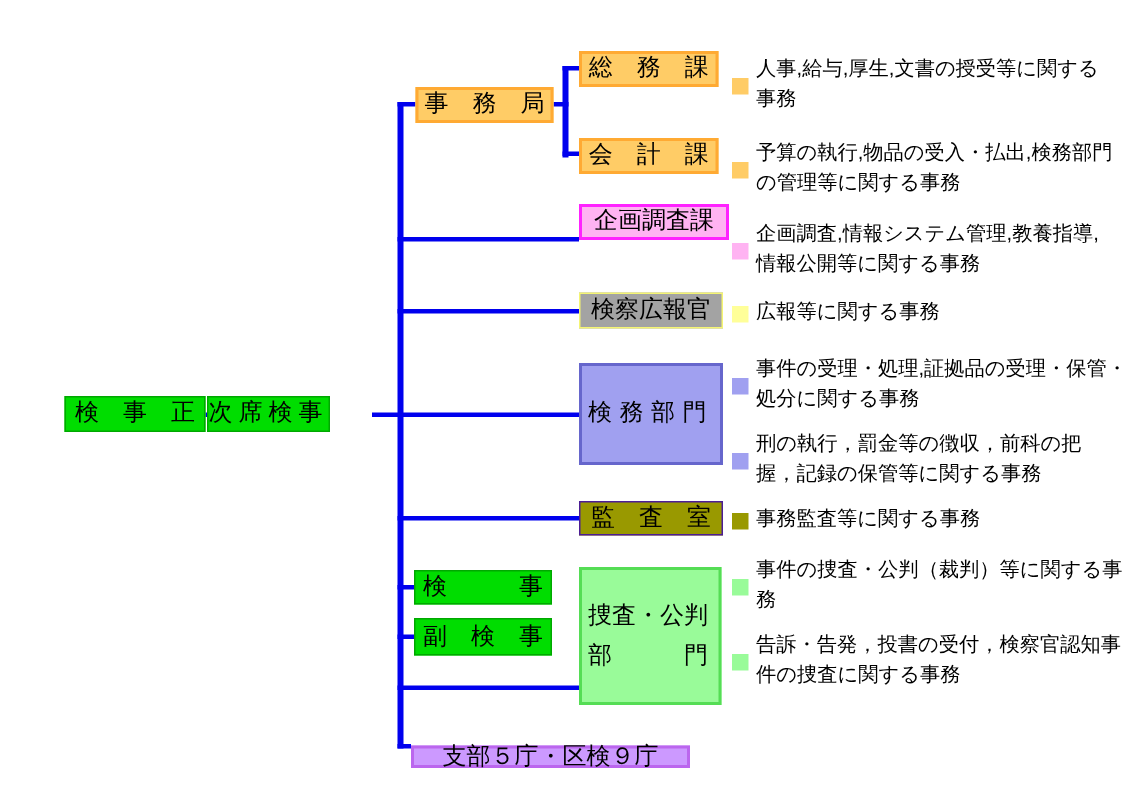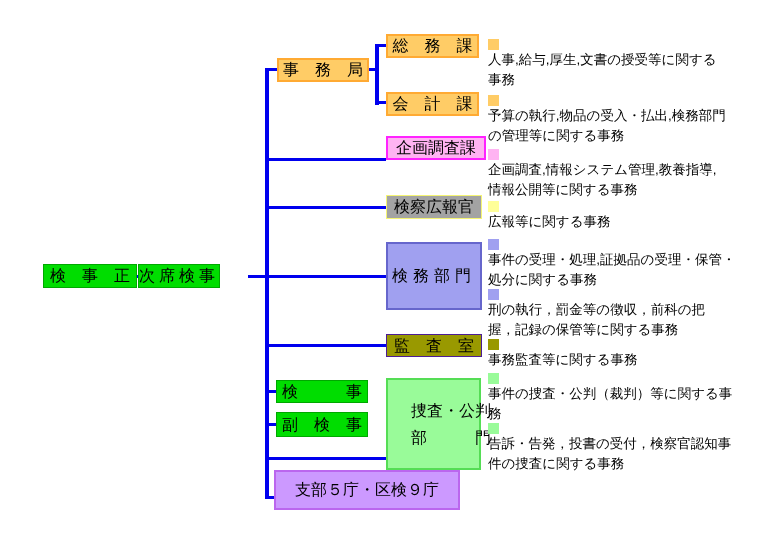--- a/index.html
+++ b/index.html
@@ -17,23 +17,23 @@
   .green      {background:#00DD00;border:1px solid #00A800;}
   .orange     {background:#FFCC66;border:2px solid #FFAA33;}
   .pink       {background:#FFB3F2;border:2px solid #FF22FF;}
   .yellow     {background:#a3a3a3;border:1px solid #F5F573;text-align:center;}
   .periwinkle {background:#A0A0F0;border:2px solid #6666CC;}
   .olive      {background:#999900;border:1px solid #4c1d95;}
   .lightgreen {background:#99FB99;border:2px solid #55DD55;}
   .purple     {background:#CC99FF;border:2px solid #BB66EE;}
   .ls4{letter-spacing:4px;}
   .ls5{letter-spacing:5px;}
-  .two-line{flex-direction:column;align-items:flex-start;justify-content:center;padding-left:23px;line-height:27px;}
+  .two-line{flex-direction:column;align-items:flex-start;justify-content:center;padding-left:4px;line-height:27px;}
   
-  .desc{position:absolute;display:flex;align-items:flex-start;flex-direction:column;}
+  .desc{position:absolute;display:flex;align-items:center;}
   .bullet{flex:0 0 auto;width:11px;height:11px;margin-top:3px;margin-right:5px;}
   .b-orange{background:#FFCC66;}
   .b-pink{background:#FFB3F2;}
   .b-yellow{background:#FFFF99;}
   .b-periwinkle{background:#A0A0F0;}
   .b-olive{background:#999900;}
   .b-lightgreen{background:#99FB99;}
   .desc-text{width:258px;font-size:13.5px;line-height:20px;white-space:pre-line;}
 </style>
 </head>
@@ -65,21 +65,21 @@
   <div class="node pink" style="left:386px;top:136px;width:100px;height:24px">企画調査課</div>
   <div class="node yellow" style="left:386px;top:195px;width:96px;height:24px">検察広報官</div>
   <div class="node periwinkle ls5" style="left:386px;top:242px;width:96px;height:68px">検務部門</div>
   <div class="node olive" style="left:386px;top:334px;width:96px;height:23px">監　査　室</div>
   <div class="node green" style="left:276px;top:380px;width:92px;height:23px">検　　　事</div>
   <div class="node green" style="left:276px;top:412px;width:92px;height:25px">副　検　事</div>
   <div class="node lightgreen two-line" style="left:386px;top:378px;width:95px;height:92px">
     <span>捜査・公判</span>
     <span>部　　　門</span>
   </div>
-  <div class="node purple" style="left:274px;top:470px;width:186px;height:40px">支部５庁・区検９庁</div>
+  <div class="node purple" style="left:274px;top:497px;width:186px;height:15px">支部５庁・区検９庁</div>
 
   <div class="desc" style="left:488px;top:36px">
     <span class="bullet b-orange"></span>
     <span class="desc-text">人事,給与,厚生,文書の授受等に関する
 事務</span>
   </div>
   <div class="desc" style="left:488px;top:92px">
     <span class="bullet b-orange"></span>
     <span class="desc-text">予算の執行,物品の受入・払出,検務部門
 の管理等に関する事務</span>

